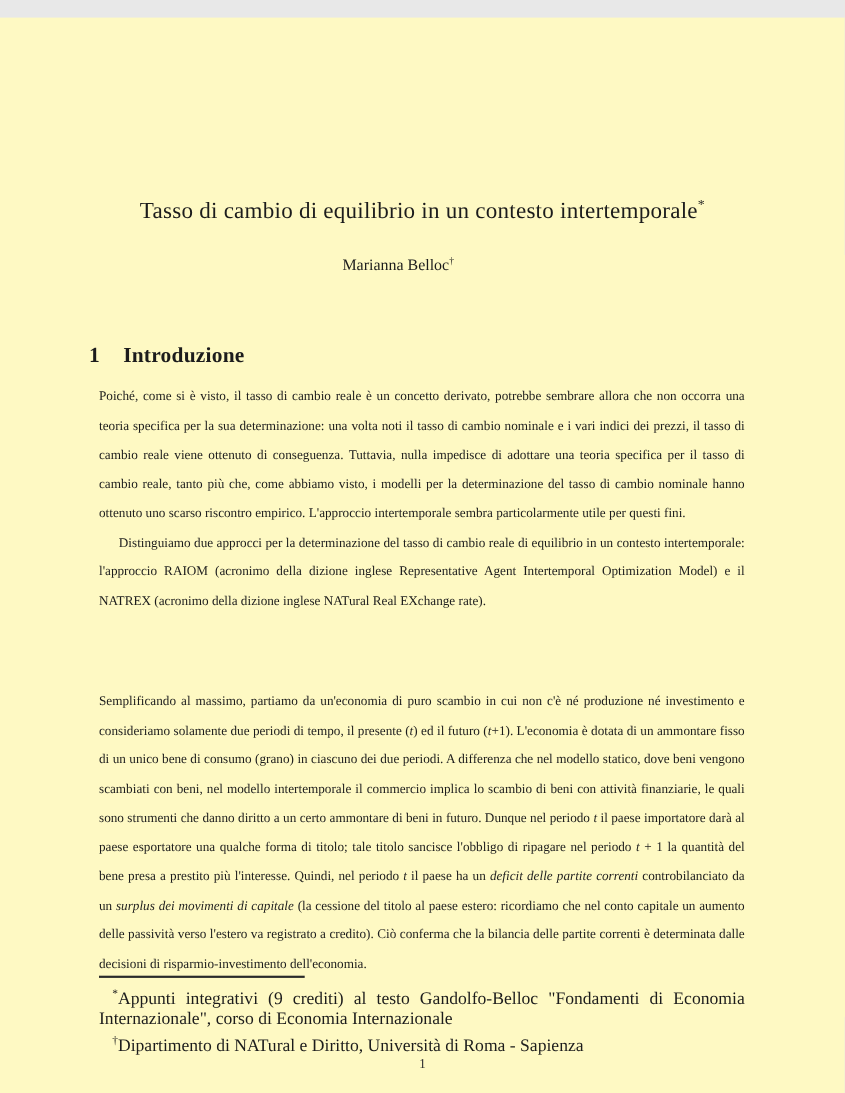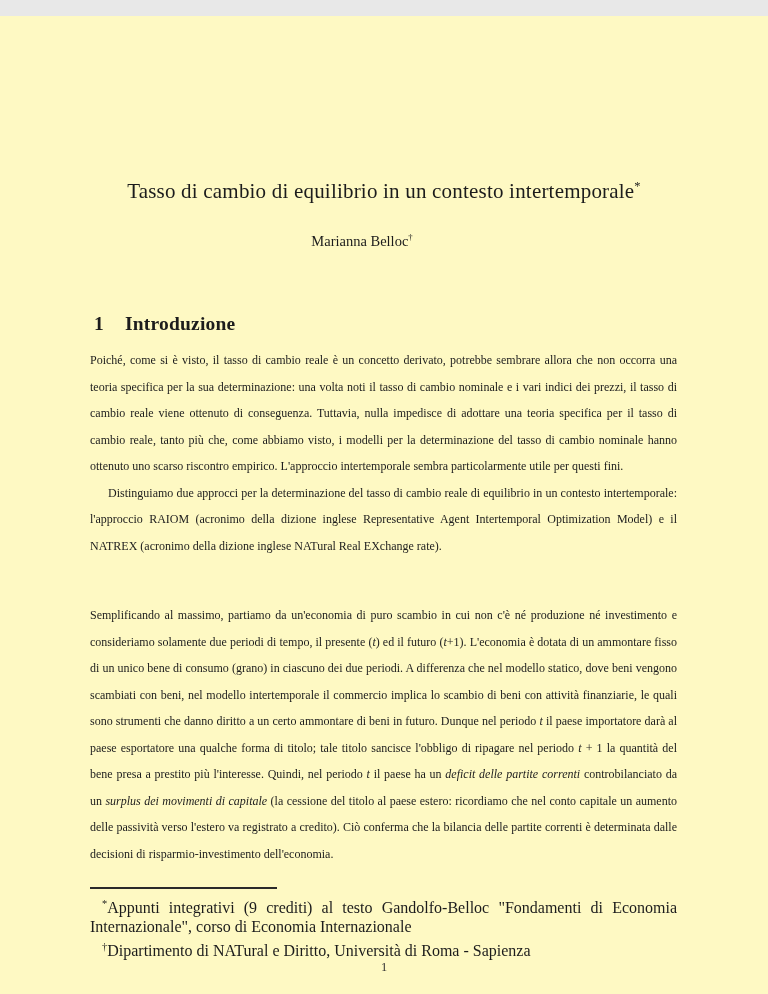--- a/index.html
+++ b/index.html
@@ -27,39 +27,39 @@
   .author {
     position: absolute;
     top: 216px;
     left: 0;
     width: 724px;
     text-align: center;
     font-size: 14.5px;
   }
   .heading {
     position: absolute;
-    left: 94px;
+    left: 81px;
     font-weight: bold;
     font-size: 19.5px;
     letter-spacing: 0.2px;
     white-space: nowrap;
   }
   .heading .secnum { display: inline-block; margin-right: 21px; }
   .h1 { top: 297px; }
   .h2 { top: 562px; }
   .bodyblock {
     position: absolute;
     left: 90px;
     width: 587px;
     font-size: 12px;
     line-height: 26.5px;
     text-align: justify;
   }
   .s1 { top: 331px; }
-  .s2 { top: 586px; }
+  .s2 { top: 608px; }
   .para { margin: 0; padding: 0; }
   .para.indent { text-indent: 18px; }
   .seg-italic { font-style: italic; }
   .footnotes {
     position: absolute;
     left: 90px;
     top: 871px;
     width: 587px;
     font-size: 16px;
     line-height: 19.5px;

